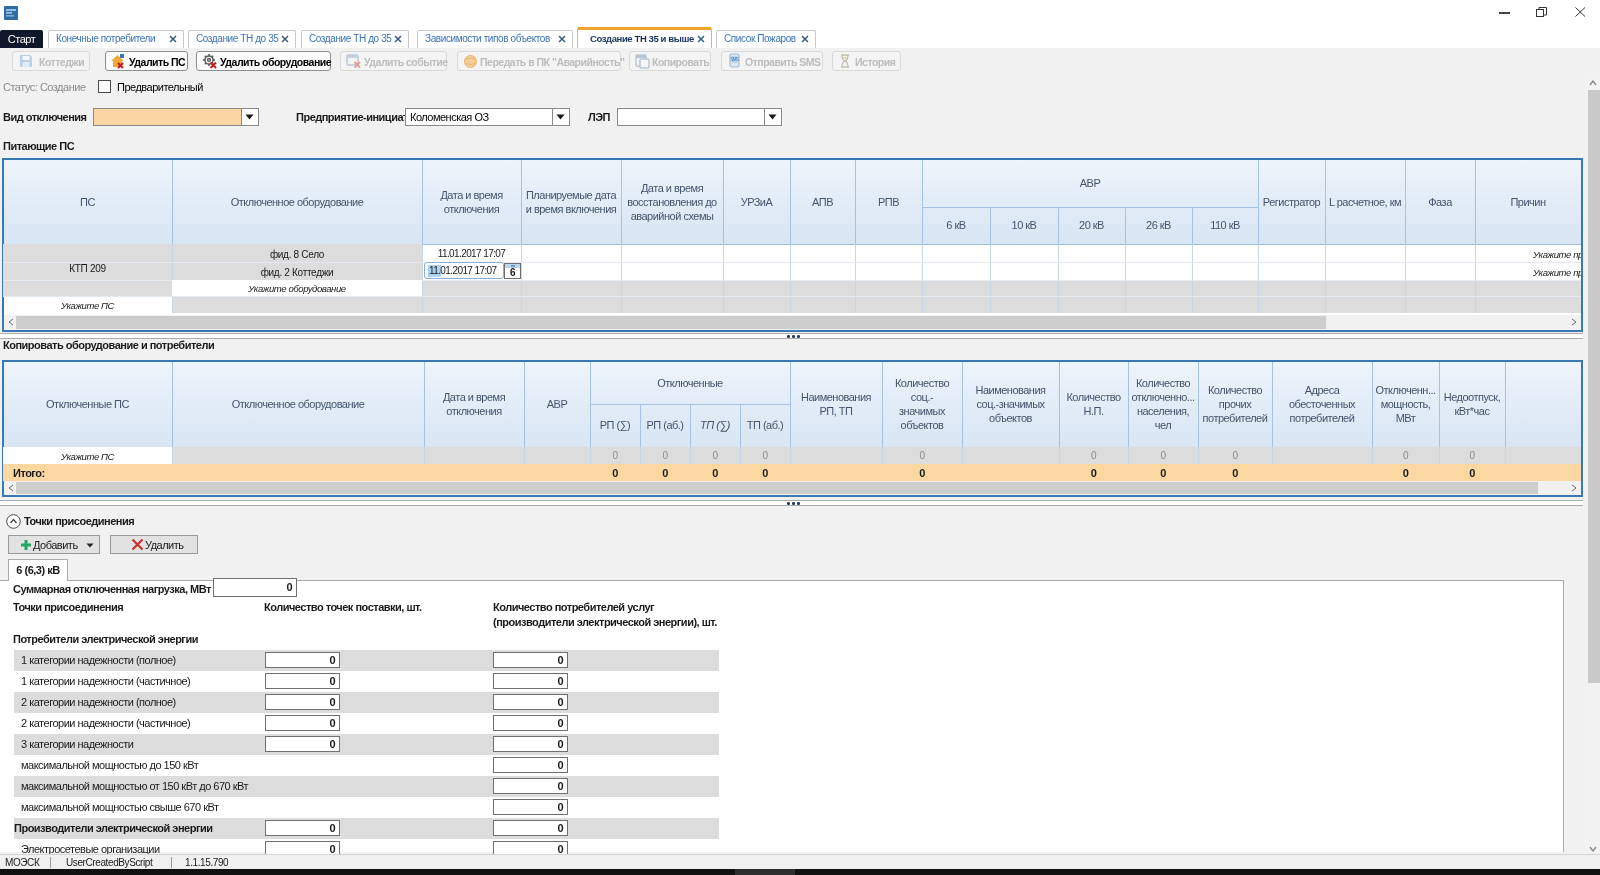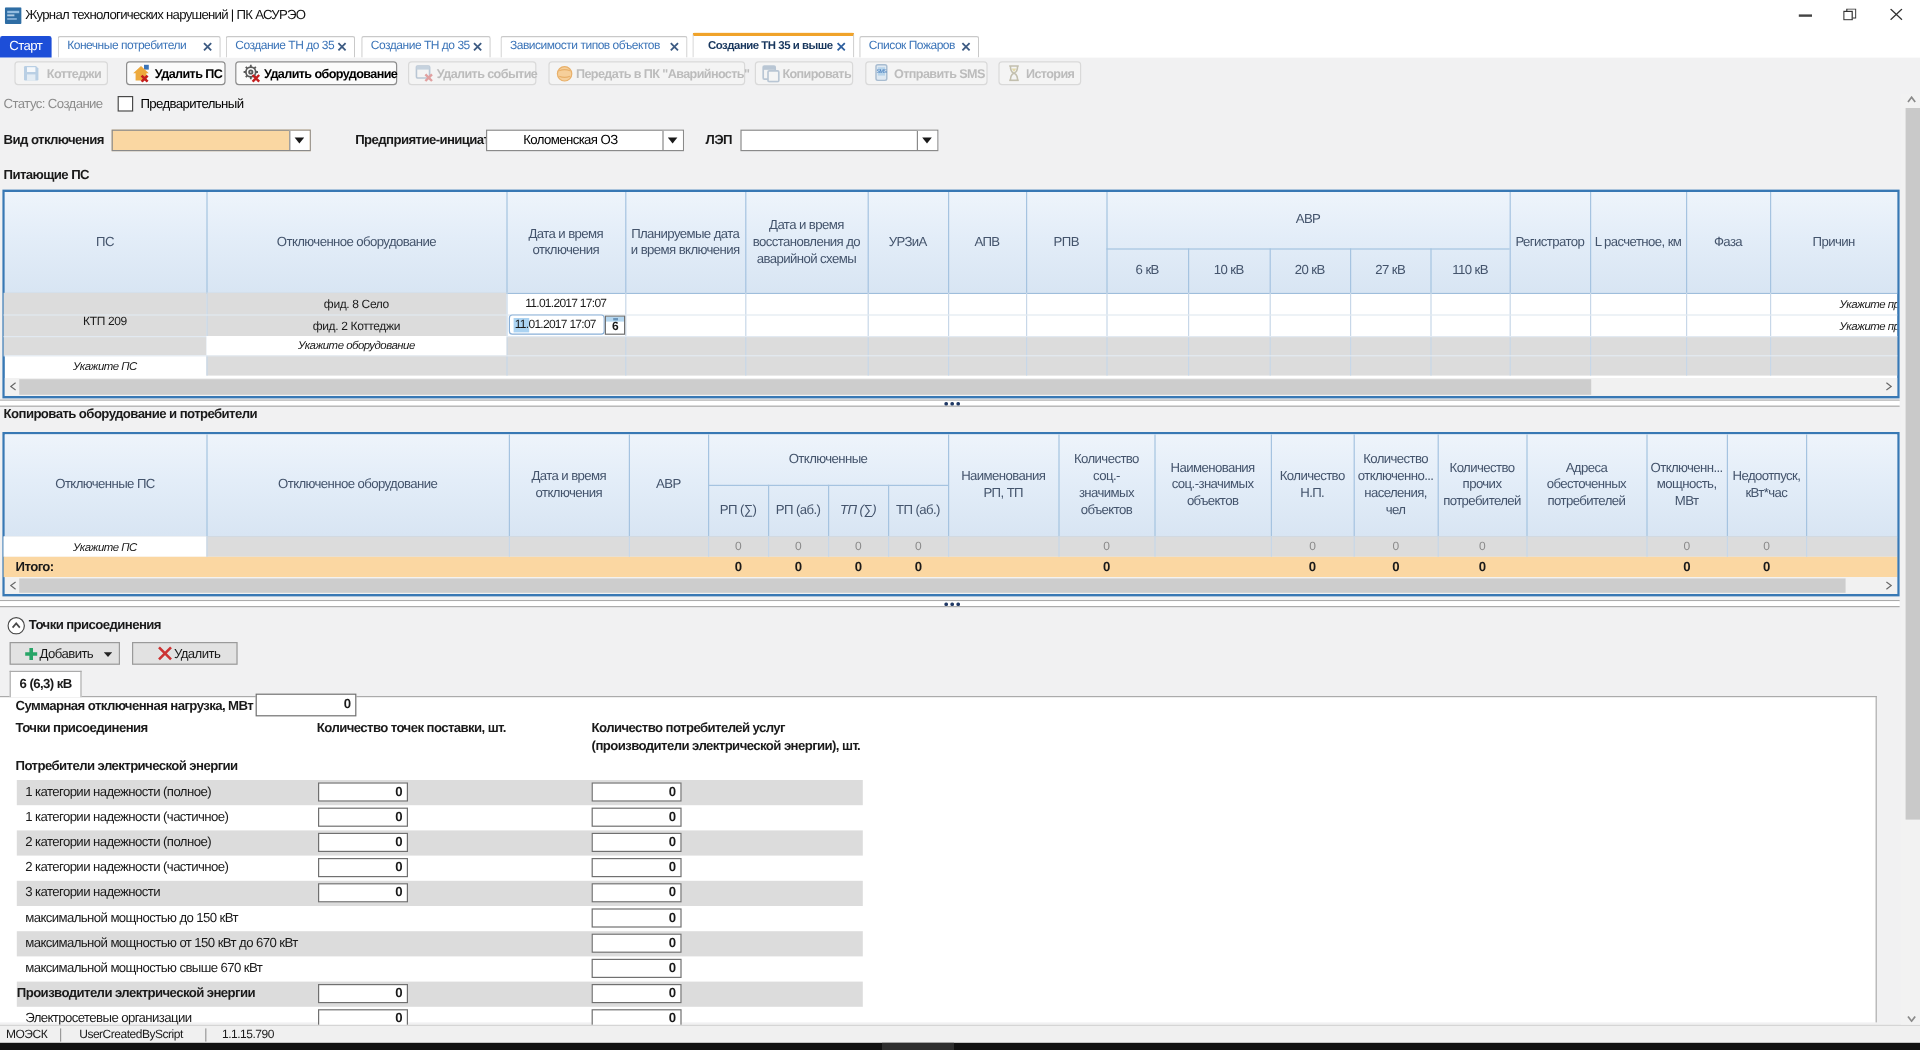--- a/index.html
+++ b/index.html
@@ -5,30 +5,29 @@
 #app div{white-space:nowrap;} .abs{position:absolute;}
 </style></head><body>
 <div id="app">
 <div style="position:absolute;left:0px;top:0px;width:1600px;height:48px;background:#ffffff;"></div>
 <svg class="abs" style="left:4px;top:6px" width="14" height="14" viewBox="0 0 14 14">
       <rect x="0" y="0" width="14" height="14" rx="1" fill="#2e6da4"></rect>
       <rect x="2" y="3" width="10" height="2" fill="#9fc5e8" opacity="0.9"></rect>
       <rect x="2" y="6" width="6" height="1.6" fill="#cfe2f3" opacity="0.8"></rect>
       <rect x="2" y="9" width="8" height="1.6" fill="#9fc5e8" opacity="0.7"></rect>
     </svg>
-<div style="position:absolute;left:21px;top:7px;width:400px;height:14px;font-size:11px;letter-spacing:-0.6px;color:#111;">Журнал технологических нарушений | ПК АСУРЭО</div>
 <div style="position:absolute;left:1499px;top:12px;width:11px;height:2px;background:#444;"></div>
 <svg class="abs" style="left:1536px;top:7px" width="11" height="10" viewBox="0 0 11 10">
       <rect x="0.5" y="2.5" width="7" height="7" fill="none" stroke="#333" stroke-width="1"></rect>
       <path d="M3 2.5 V0.5 H10.5 V8 H8" fill="none" stroke="#333" stroke-width="1"></path>
     </svg>
 <svg class="abs" style="left:1575px;top:7px" width="11" height="10" viewBox="0 0 11 10">
       <path d="M0.5 0.5 L10 9.5 M10 0.5 L0.5 9.5" stroke="#333" stroke-width="1" fill="none"></path>
     </svg>
-<div style="position:absolute;left:0px;top:30px;width:43px;height:18px;background:#1d4ed8;border-radius:2px 2px 0 0;color:#fff;font-size:11px;letter-spacing:-0.5px;text-align:center;line-height:18px;">Старт</div>
+<div style="position:absolute;left:0px;top:30px;width:43px;height:18px;background:#0f172a;border-radius:2px 2px 0 0;color:#fff;font-size:11px;letter-spacing:-0.5px;text-align:center;line-height:18px;">Старт</div>
 <div style="position:absolute;left:48px;top:30px;width:136px;height:18px;background:#fff;border:1px solid #c9c9c9;border-bottom:none;border-radius:2px 2px 0 0;"></div>
 <div style="position:absolute;left:56px;top:31px;width:113px;height:16px;color:#3b74b8;font-size:10px;letter-spacing:-0.4px;line-height:16px;">Конечные потребители</div>
 <svg class="abs" style="left:169px;top:35px" width="8" height="8" viewBox="0 0 8 8">
       <path d="M1 1 L7 7 M7 1 L1 7" stroke="#3c5a82" stroke-width="1.5"></path>
     </svg>
 <div style="position:absolute;left:188px;top:30px;width:108px;height:18px;background:#fff;border:1px solid #c9c9c9;border-bottom:none;border-radius:2px 2px 0 0;"></div>
 <div style="position:absolute;left:196px;top:31px;width:85px;height:16px;color:#3b74b8;font-size:10px;letter-spacing:-0.4px;line-height:16px;">Создание ТН до 35</div>
 <svg class="abs" style="left:281px;top:35px" width="8" height="8" viewBox="0 0 8 8">
       <path d="M1 1 L7 7 M7 1 L1 7" stroke="#3c5a82" stroke-width="1.5"></path>
     </svg>
@@ -119,21 +118,21 @@
 <div style="position:absolute;left:241px;top:109px;width:17px;height:16px;background:#fff;border-left:1px solid #8a8a8a;"></div>
 <svg class="abs" style="left:245px;top:114px" width="9" height="6" viewBox="0 0 9 6">
       <path d="M0.5 0.5 H8.5 L4.5 5.5 Z" fill="#1a1a1a"></path>
     </svg>
 <div style="position:absolute;left:272px;top:111px;width:130px;height:13px;font-weight:bold;font-size:11px;padding-left:24px;">Предприятие-инициатор</div>
 <div style="position:absolute;left:405px;top:108px;width:165px;height:18px;background:#ffffff;border:1px solid #8a8a8a;"></div>
 <div style="position:absolute;left:552px;top:109px;width:17px;height:16px;background:#fff;border-left:1px solid #8a8a8a;"></div>
 <svg class="abs" style="left:556px;top:114px" width="9" height="6" viewBox="0 0 9 6">
       <path d="M0.5 0.5 H8.5 L4.5 5.5 Z" fill="#1a1a1a"></path>
     </svg>
-<div style="position:absolute;left:410px;top:111px;width:139px;height:12px;font-size:11px;color:#000;margin-left:26px;">Коломенская ОЗ</div>
+<div style="position:absolute;left:410px;top:111px;width:139px;height:12px;font-size:11px;color:#000;">Коломенская ОЗ</div>
 <div style="position:absolute;left:588px;top:111px;width:40px;height:13px;font-weight:bold;font-size:11px;">ЛЭП</div>
 <div style="position:absolute;left:617px;top:108px;width:165px;height:18px;background:#ffffff;border:1px solid #8a8a8a;"></div>
 <div style="position:absolute;left:764px;top:109px;width:17px;height:16px;background:#fff;border-left:1px solid #8a8a8a;"></div>
 <svg class="abs" style="left:768px;top:114px" width="9" height="6" viewBox="0 0 9 6">
       <path d="M0.5 0.5 H8.5 L4.5 5.5 Z" fill="#1a1a1a"></path>
     </svg>
 <div style="position:absolute;left:3px;top:140px;width:200px;height:13px;font-weight:bold;font-size:11px;">Питающие ПС</div>
 <div style="position:absolute;left:2px;top:158px;width:1581px;height:174px;border:2px solid #3878b4;background:#fff;"></div>
 <div style="position:absolute;left:4px;top:160px;width:1577px;height:84px;background:linear-gradient(#eef4fb 0%,#e3edf8 45%,#d8e5f3 100%);"></div>
 <div style="position:absolute;left:3px;top:195px;width:169px;height:16px;color:#44546c;font-size:11px;letter-spacing:-0.5px;text-align:center;line-height:14px;overflow:hidden;">ПС</div>
@@ -141,21 +140,21 @@
 <div style="position:absolute;left:422px;top:188px;width:99px;height:30px;color:#44546c;font-size:11px;letter-spacing:-0.5px;text-align:center;line-height:14px;overflow:hidden;">Дата и время<br>отключения</div>
 <div style="position:absolute;left:521px;top:188px;width:100px;height:30px;color:#44546c;font-size:11px;letter-spacing:-0.5px;text-align:center;line-height:14px;overflow:hidden;">Планируемые дата<br>и время включения</div>
 <div style="position:absolute;left:621px;top:181px;width:102px;height:44px;color:#44546c;font-size:11px;letter-spacing:-0.5px;text-align:center;line-height:14px;overflow:hidden;">Дата и время<br>восстановления до<br>аварийной схемы</div>
 <div style="position:absolute;left:723px;top:195px;width:67px;height:16px;color:#44546c;font-size:11px;letter-spacing:-0.5px;text-align:center;line-height:14px;overflow:hidden;">УРЗиА</div>
 <div style="position:absolute;left:790px;top:195px;width:65px;height:16px;color:#44546c;font-size:11px;letter-spacing:-0.5px;text-align:center;line-height:14px;overflow:hidden;">АПВ</div>
 <div style="position:absolute;left:855px;top:195px;width:67px;height:16px;color:#44546c;font-size:11px;letter-spacing:-0.5px;text-align:center;line-height:14px;overflow:hidden;">РПВ</div>
 <div style="position:absolute;left:922px;top:176px;width:336px;height:16px;color:#44546c;font-size:11px;letter-spacing:-0.5px;text-align:center;line-height:14px;overflow:hidden;">АВР</div>
 <div style="position:absolute;left:922px;top:218px;width:68px;height:16px;color:#44546c;font-size:11px;letter-spacing:-0.5px;text-align:center;line-height:14px;overflow:hidden;">6 кВ</div>
 <div style="position:absolute;left:990px;top:218px;width:68px;height:16px;color:#44546c;font-size:11px;letter-spacing:-0.5px;text-align:center;line-height:14px;overflow:hidden;">10 кВ</div>
 <div style="position:absolute;left:1058px;top:218px;width:67px;height:16px;color:#44546c;font-size:11px;letter-spacing:-0.5px;text-align:center;line-height:14px;overflow:hidden;">20 кВ</div>
-<div style="position:absolute;left:1125px;top:218px;width:67px;height:16px;color:#44546c;font-size:11px;letter-spacing:-0.5px;text-align:center;line-height:14px;overflow:hidden;">27 кВ</div>
+<div style="position:absolute;left:1125px;top:218px;width:67px;height:16px;color:#44546c;font-size:11px;letter-spacing:-0.5px;text-align:center;line-height:14px;overflow:hidden;">26 кВ</div>
 <div style="position:absolute;left:1192px;top:218px;width:66px;height:16px;color:#44546c;font-size:11px;letter-spacing:-0.5px;text-align:center;line-height:14px;overflow:hidden;">110 кВ</div>
 <div style="position:absolute;left:1258px;top:195px;width:67px;height:16px;color:#44546c;font-size:11px;letter-spacing:-0.5px;text-align:center;line-height:14px;overflow:hidden;">Регистратор</div>
 <div style="position:absolute;left:1325px;top:195px;width:80px;height:16px;color:#44546c;font-size:11px;letter-spacing:-0.5px;text-align:center;line-height:14px;overflow:hidden;">L расчетное, км</div>
 <div style="position:absolute;left:1405px;top:195px;width:70px;height:16px;color:#44546c;font-size:11px;letter-spacing:-0.5px;text-align:center;line-height:14px;overflow:hidden;">Фаза</div>
 <div style="position:absolute;left:1475px;top:195px;width:106px;height:16px;color:#44546c;font-size:11px;letter-spacing:-0.5px;text-align:center;line-height:14px;overflow:hidden;">Причин</div>
 <div style="position:absolute;left:172px;top:160px;width:1px;height:84px;background:#a5c3e0;"></div>
 <div style="position:absolute;left:422px;top:160px;width:1px;height:84px;background:#a5c3e0;"></div>
 <div style="position:absolute;left:521px;top:160px;width:1px;height:84px;background:#a5c3e0;"></div>
 <div style="position:absolute;left:621px;top:160px;width:1px;height:84px;background:#a5c3e0;"></div>
 <div style="position:absolute;left:723px;top:160px;width:1px;height:84px;background:#a5c3e0;"></div>

